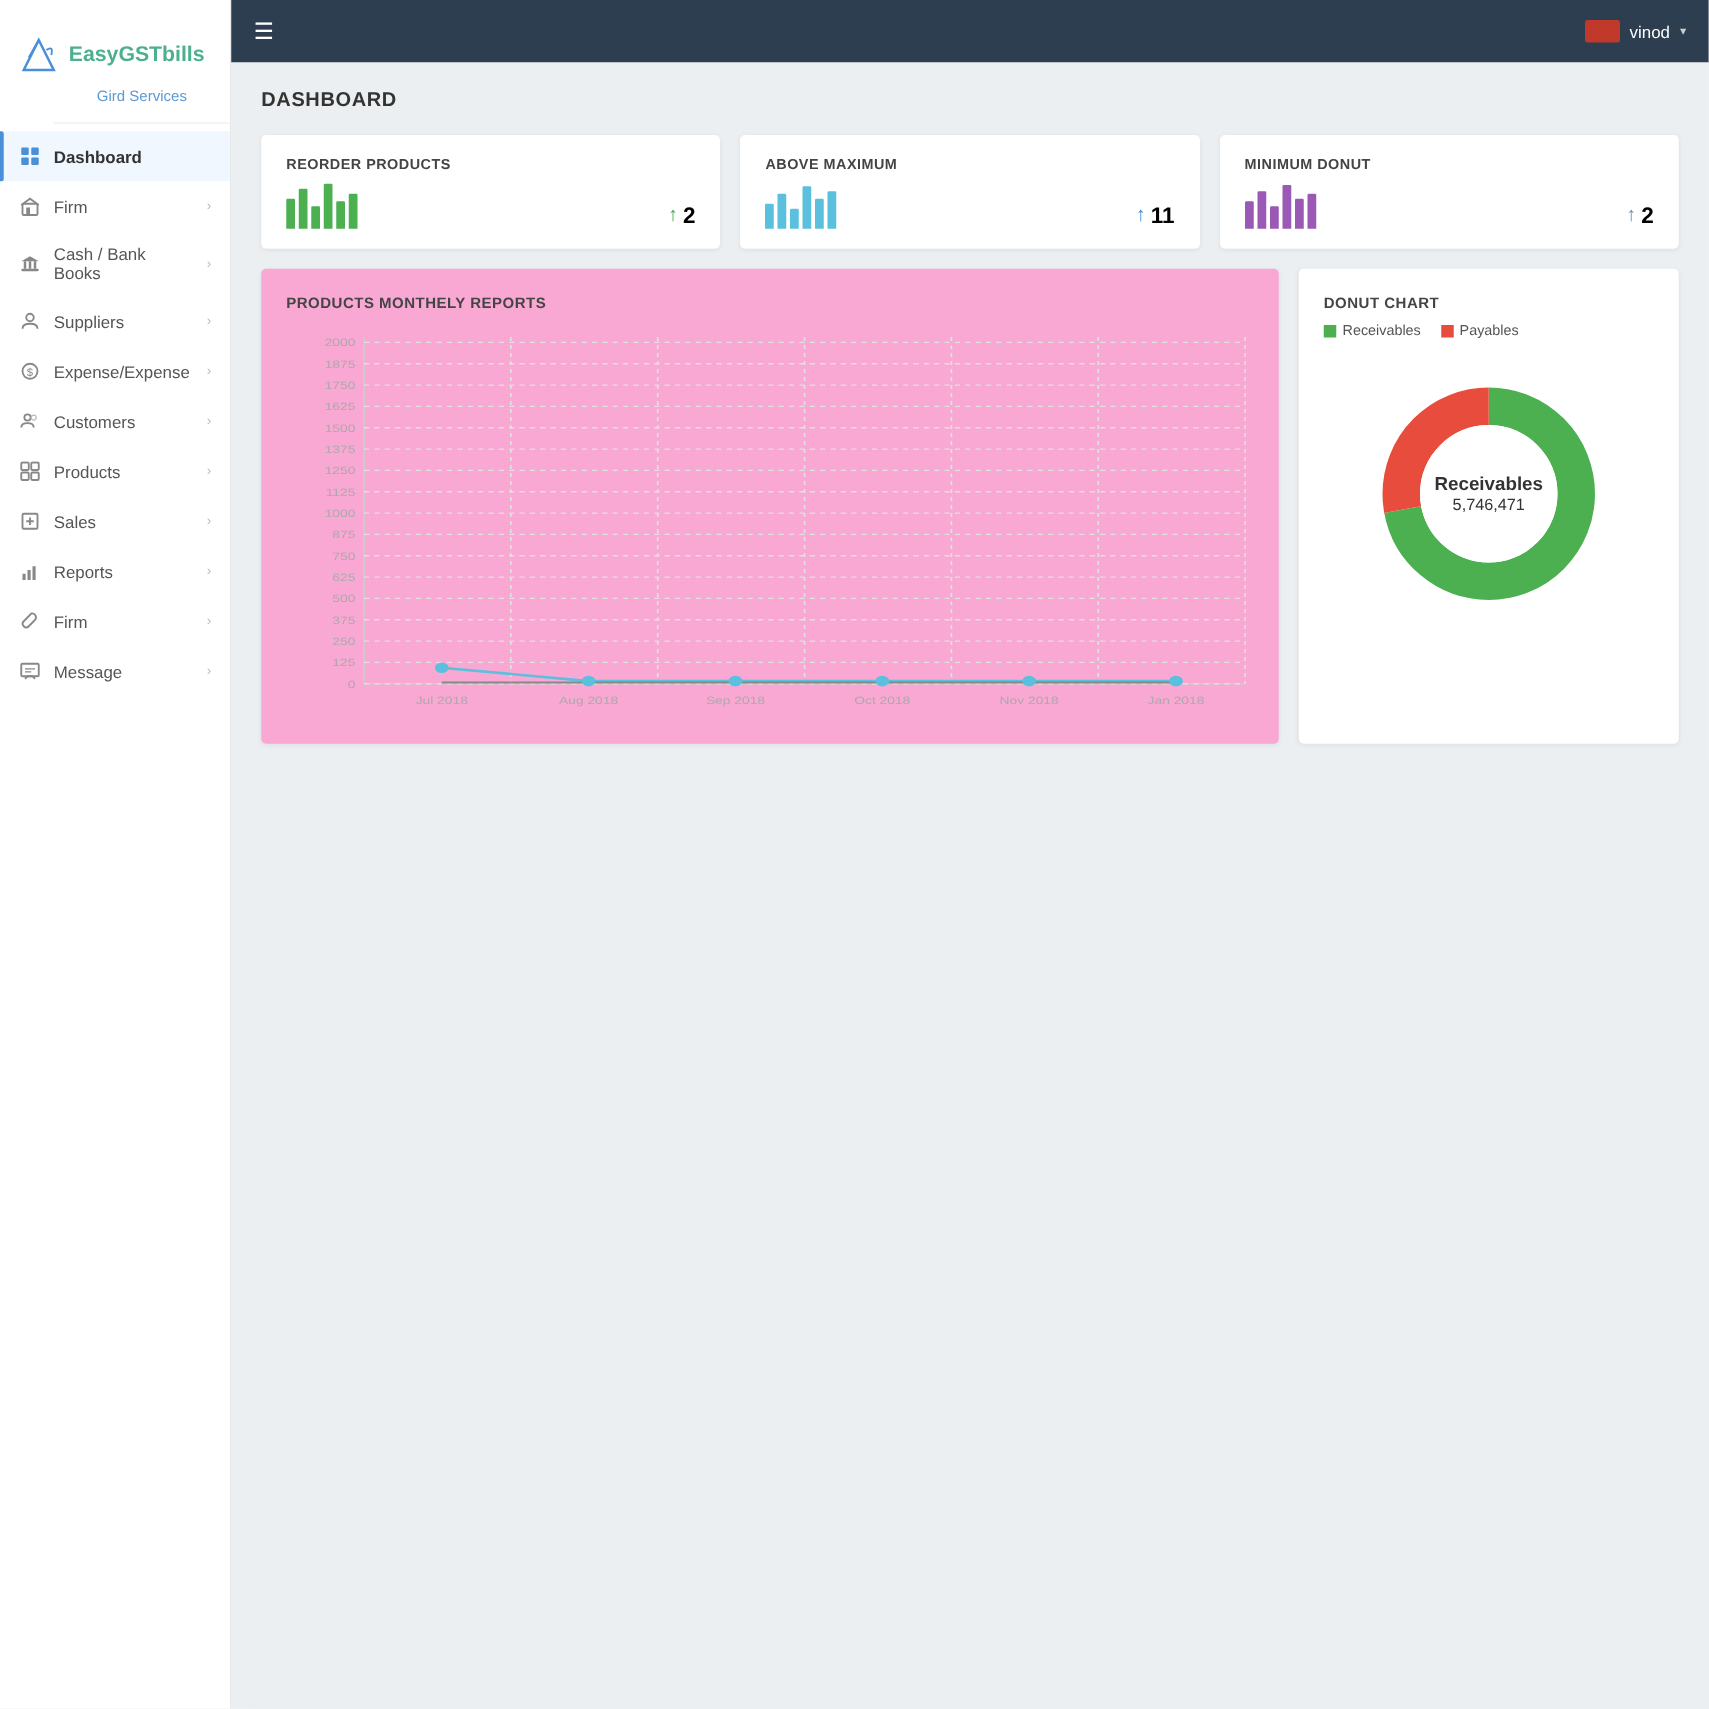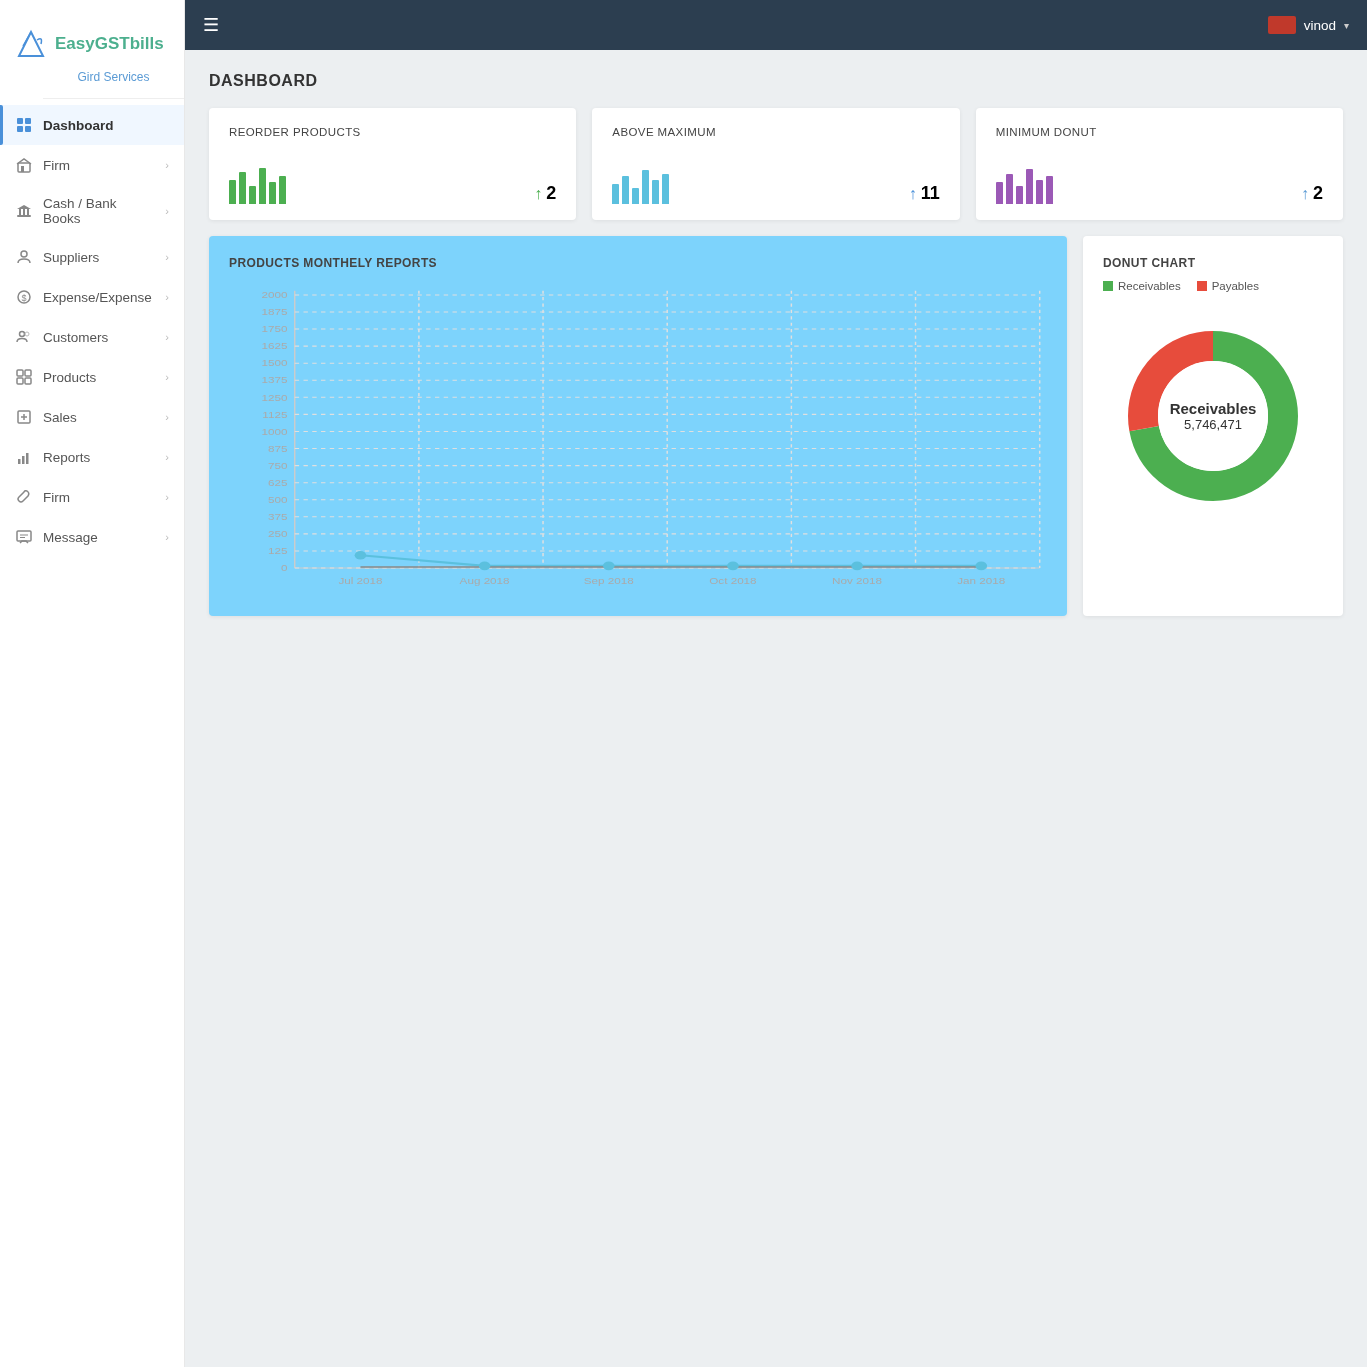--- a/index.html
+++ b/index.html
@@ -156,24 +156,24 @@
     }
     .stat-card {
       flex: 1;
       background: #fff;
       border-radius: 4px;
       padding: 18px 20px 16px;
       box-shadow: 0 1px 4px rgba(0,0,0,0.07);
     }
     .stat-card-title {
       font-size: 11.5px;
-      font-weight: 400;
+      font-weight: 700;
       color: #444;
       letter-spacing: 0.4px;
-      margin-bottom: 26px;
+      margin-bottom: 5px;
     }
     .stat-card-body {
       display: flex;
       align-items: flex-end;
       justify-content: space-between;
     }
     .mini-bar-chart {
       display: flex;
       align-items: flex-end;
       gap: 3px;
@@ -191,27 +191,27 @@
       gap: 4px;
     }
 
     
     .bottom-row {
       display: flex;
       gap: 16px;
     }
     .chart-card {
       flex: 1;
-      background: #7dd3fc;
+      background: #f9a8d4;
       border-radius: 4px;
       padding: 20px 20px 16px;
       box-shadow: 0 1px 4px rgba(0,0,0,0.07);
     }
     .donut-card {
-      width: 260px;
+      width: 304px;
       flex-shrink: 0;
       background: #fff;
       border-radius: 4px;
       padding: 20px 20px 16px;
       box-shadow: 0 1px 4px rgba(0,0,0,0.07);
     }
     .chart-title {
       font-size: 12px;
       font-weight: 700;
       color: #444;

